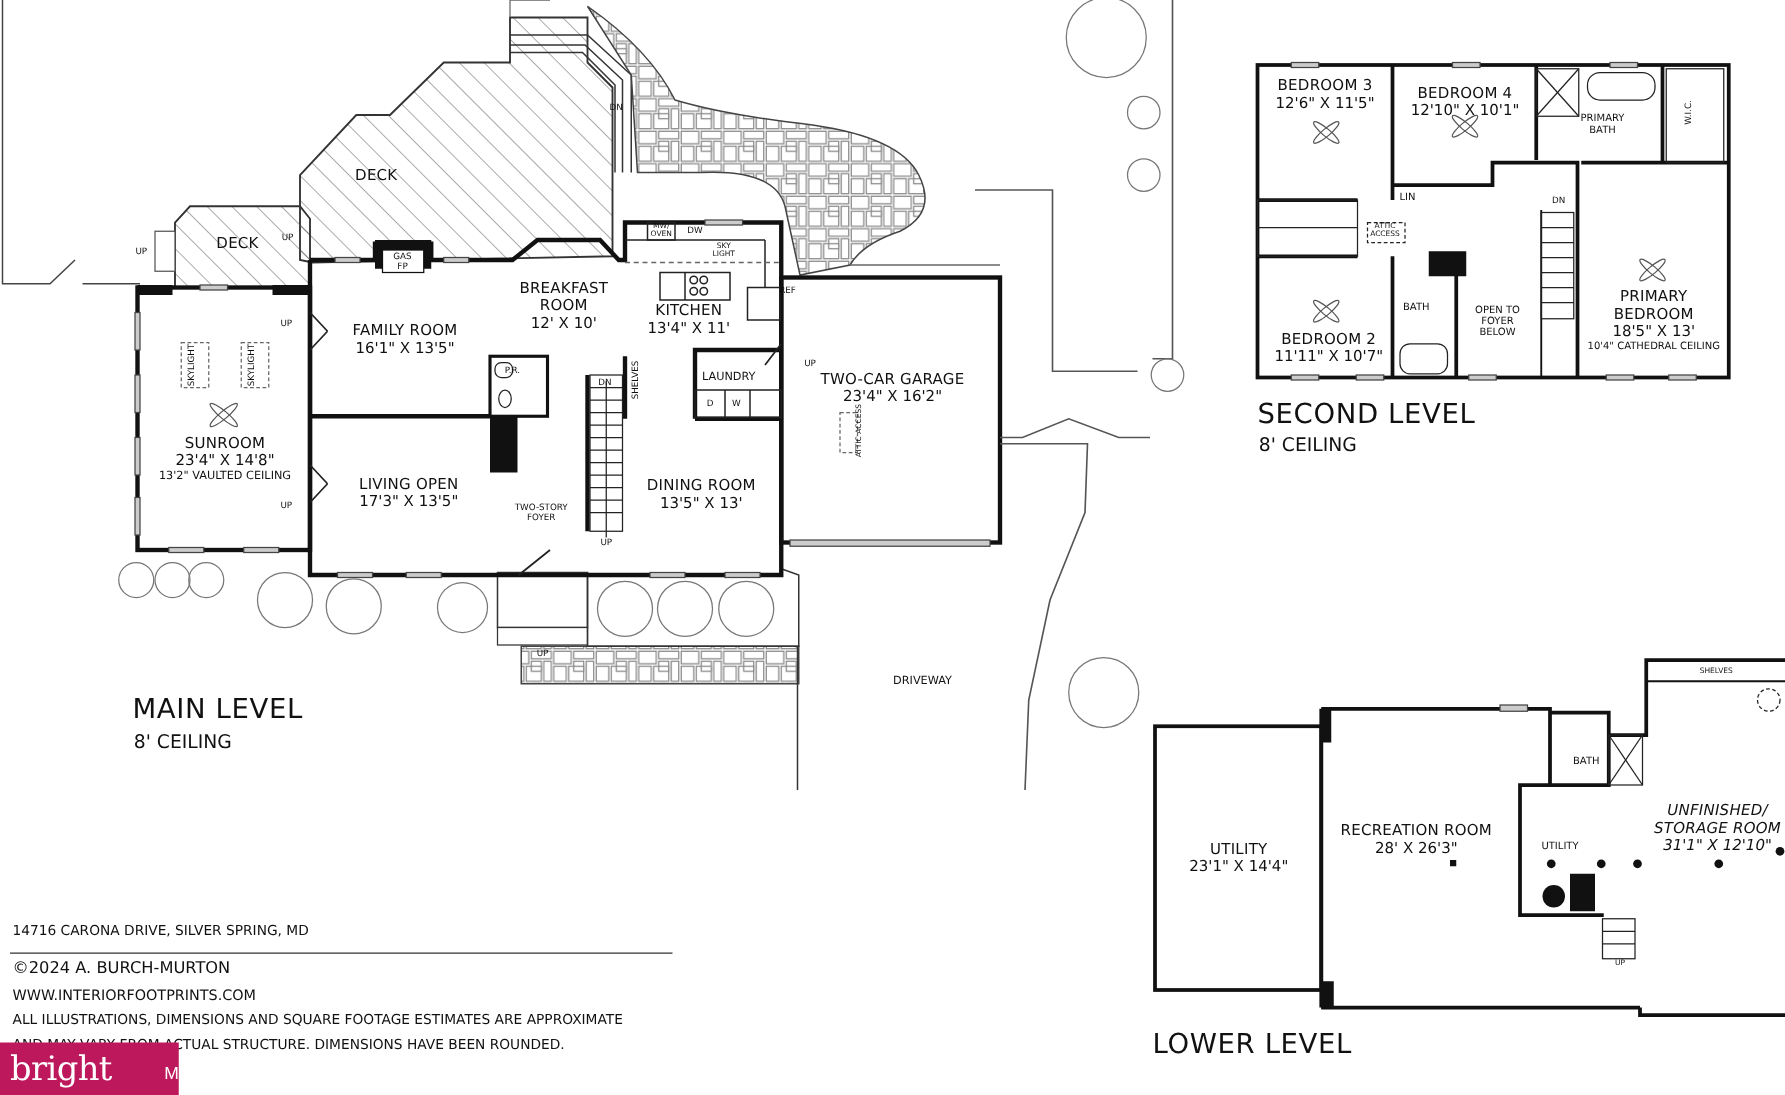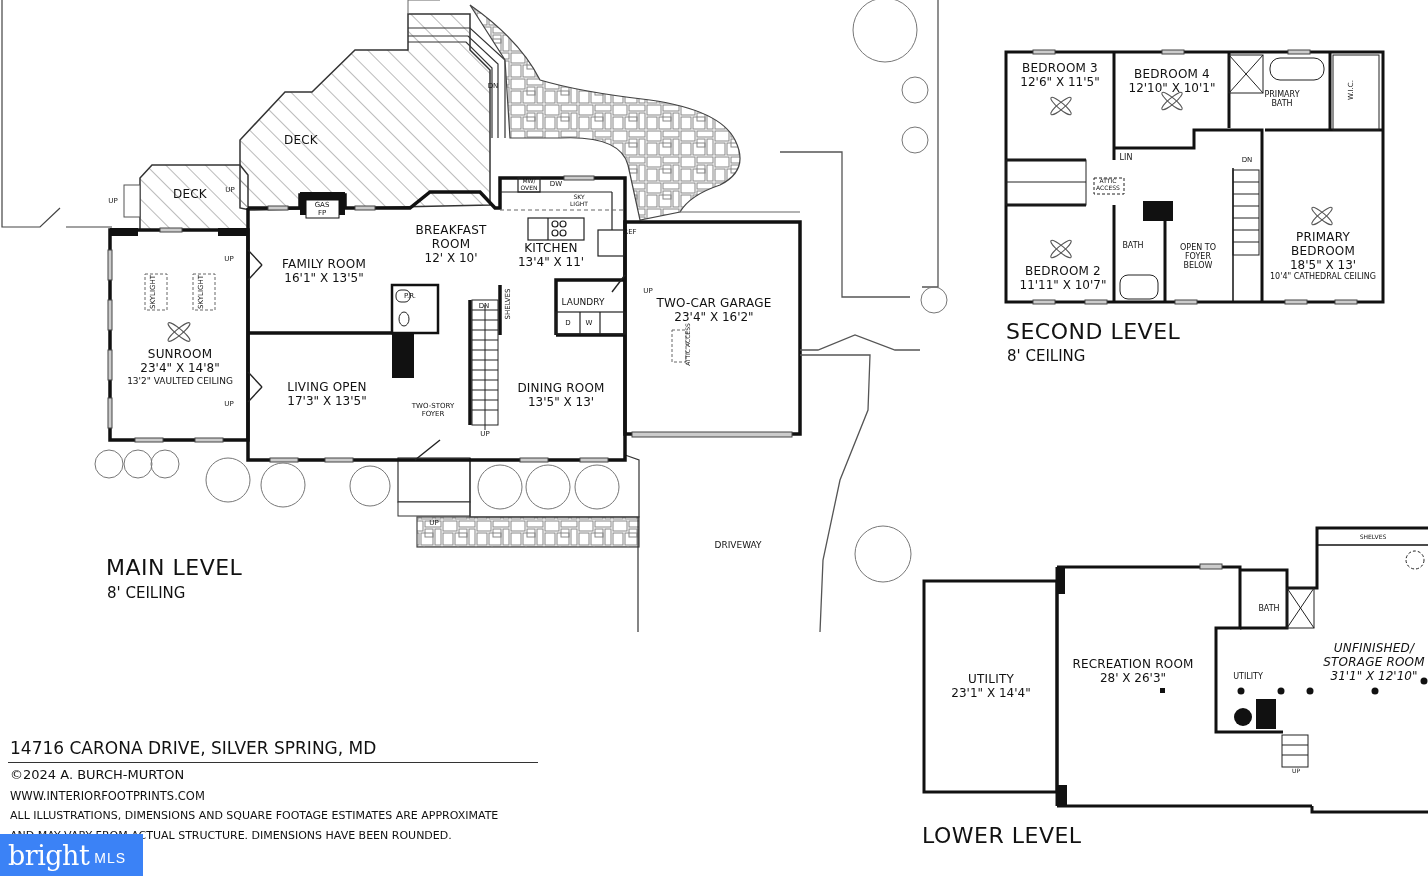--- a/index.html
+++ b/index.html
@@ -7,28 +7,28 @@
          font-family:"DejaVu Sans", sans-serif; color:#111; }
   svg.plan { position:absolute; left:0; top:0; }
   .lbl { position:absolute; text-align:center; line-height:1.15; white-space:nowrap; transform:translateX(-50%); }
   .room { font-size:12px; letter-spacing:0.2px; }
   .dim { font-size:12px; }
   .sub { font-size:9px; }
   .tiny { font-size:7px; }
   .title { position:absolute; font-size:22px; letter-spacing:0.5px; }
   .ceil { position:absolute; font-size:15px; }
   .info { position:absolute; left:10px; white-space:nowrap; }
-  .addr { top:738px; font-size:17px;text-align:center; }
+  .addr { top:738px; font-size:11px;text-align:center; }
   .rule { position:absolute; left:8px; top:762px; width:530px; height:1px; background:#333; }
   .copy { top:767px; font-size:13px; }
   .web { top:789px; font-size:11.5px; }
   .disc1 { top:809px; font-size:11px; }
   .disc2 { top:829px; font-size:11px; }
-  .bright { position:absolute; left:0; top:834px; width:143px; height:42px; background:#3b82f6;
-            color:#fff; display:flex; align-items:center; padding-left:8px; box-sizing:border-box; }
+  .bright { position:absolute; left:0; top:834px; width:143px; height:42px; background:#be185d;
+            color:#fff; display:flex; align-items:center; padding-left:8px; box-sizing:border-box;gap:37px; }
   .bright .b1 { font-family:"DejaVu Serif", serif; font-size:27px; letter-spacing:-0.5px; }
   .bright .b2 { font-family:"Liberation Sans", sans-serif; font-size:14px; margin-left:5px; margin-top:6px; letter-spacing:1px;text-align:right; }
   .vert { position:absolute; font-size:7px; transform:rotate(-90deg); transform-origin:center; white-space:nowrap; }
 </style>
 </head>
 <body>
 
 <svg class="plan" width="1428" height="876" viewBox="0 0 1428 876">
   <defs>
     <pattern id="hatch" width="14" height="14" patternUnits="userSpaceOnUse" patternTransform="rotate(-45)">

